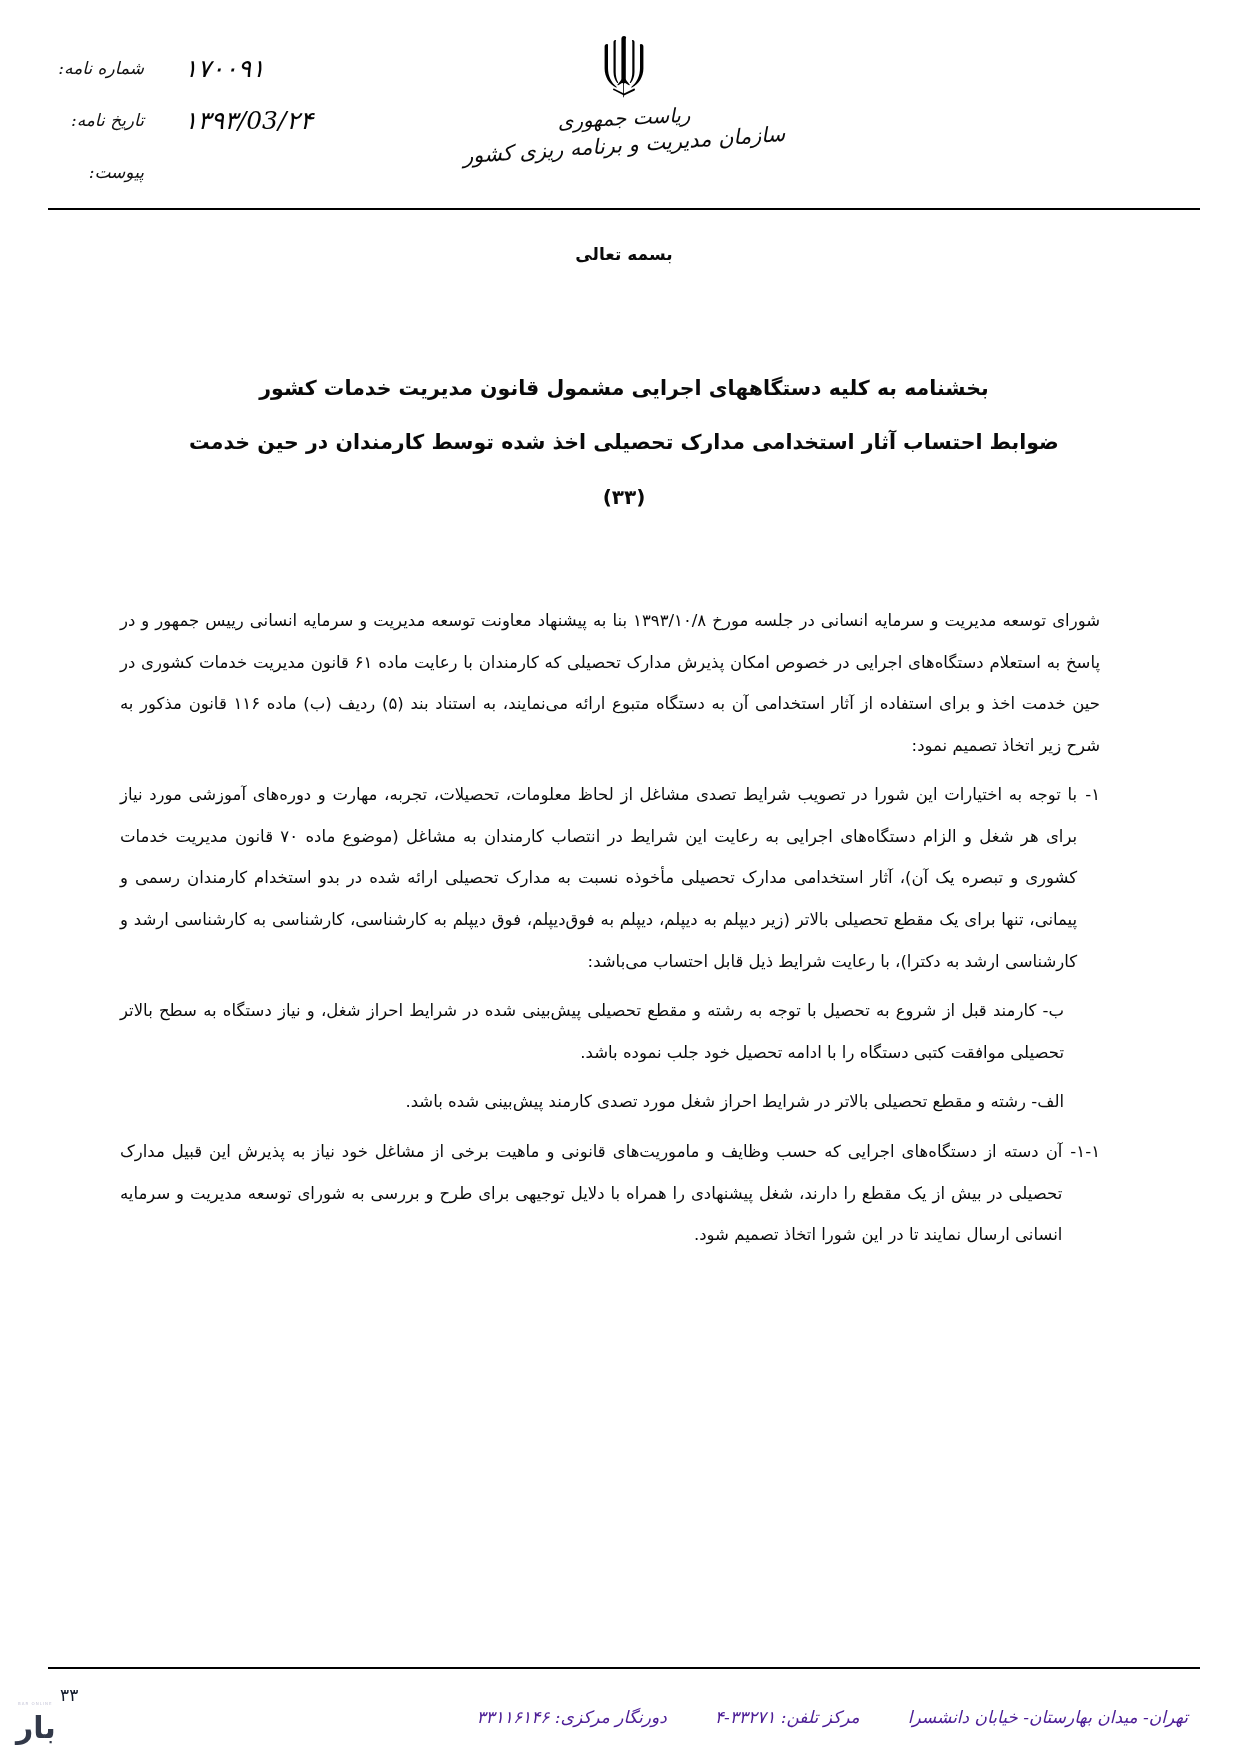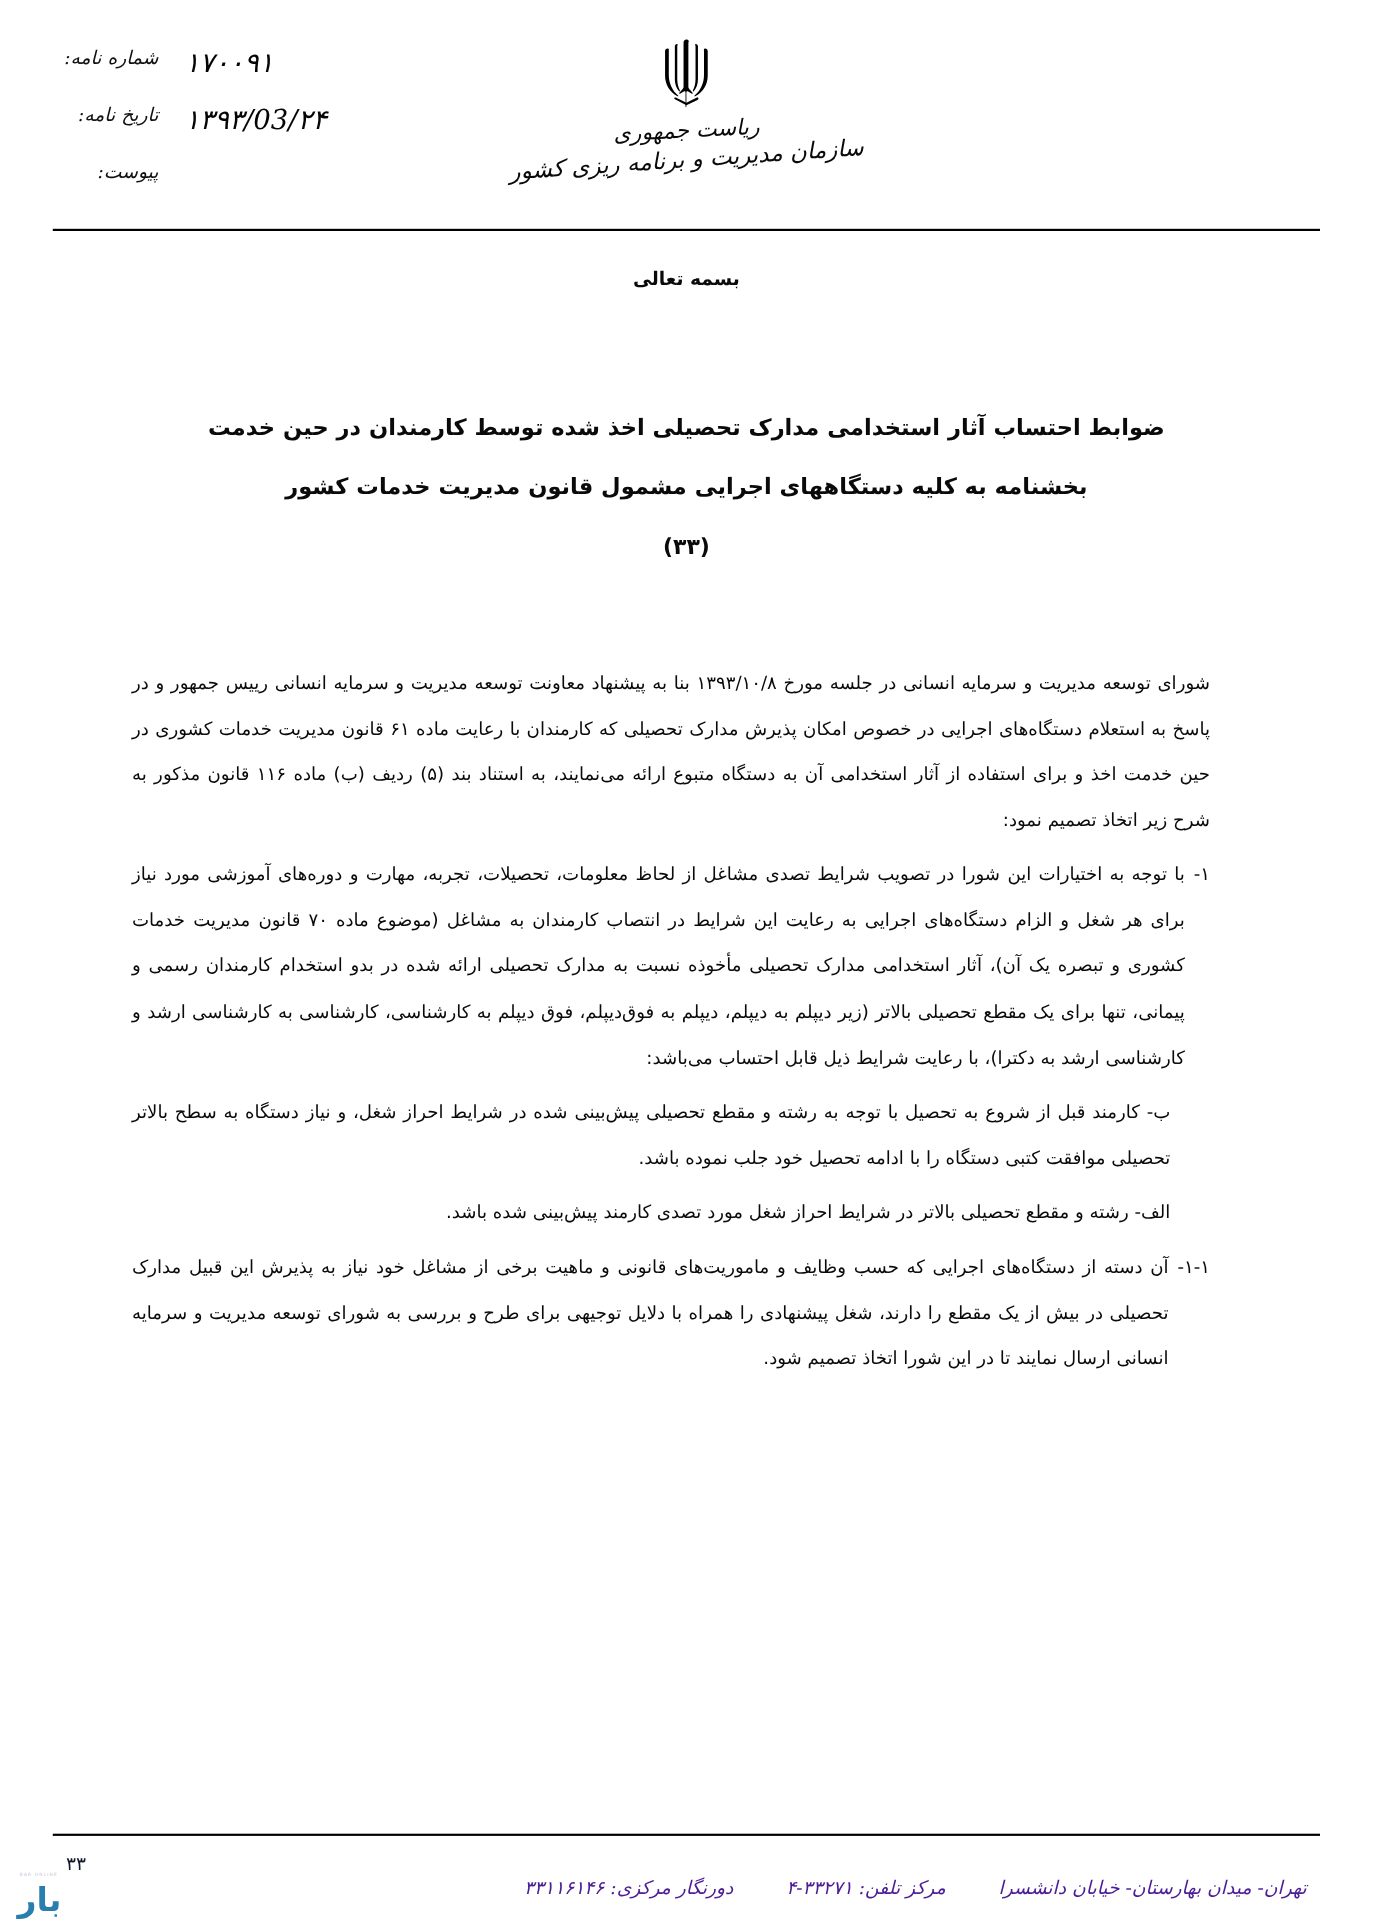--- a/index.html
+++ b/index.html
@@ -35,22 +35,22 @@
     top: 8px;
     left: 56px;
     width: 330px;
     text-align: left;
     direction: rtl;
   }
   .meta-row {
     display: flex;
     flex-direction: row-reverse;
     justify-content: flex-start;
-    align-items: flex-start;
-    gap: 24px;
+    align-items: center;
+    gap: 40px;
     height: 52px;
   }
   .meta-label {
     font-family: "DejaVu Serif", "Liberation Serif", serif;
     font-size: 17px;
     font-style: italic;
     color: #111;
     white-space: nowrap;
     min-width: 88px;
     text-align: right;
@@ -233,21 +233,21 @@
     left: 2px;
     direction: ltr;
   }
   .wm-glyphs {
     position: absolute;
     bottom: 4px;
     left: 0;
     font-family: "DejaVu Sans", sans-serif;
     font-size: 30px;
     font-weight: bold;
-    color: #0369a1;
+    color: #0f172a;
     direction: rtl;
     letter-spacing: -2px;
   }
 </style>
 </head>
 <body>
 
 <div class="page">
 
   <div class="letterhead">
@@ -281,22 +281,22 @@
       <div class="org-line1">ریاست جمهوری</div>
       <div class="org-line2">سازمان مدیریت و برنامه ریزی کشور</div>
     </div>
   </div>
 
   <div class="rule-top"></div>
 
   <div class="basmala">بسمه تعالی</div>
 
   <div class="title-block">
+    <div class="title-line">بخشنامه به کلیه دستگاههای اجرایی مشمول قانون مدیریت خدمات کشور</div>
     <div class="title-line">ضوابط احتساب آثار استخدامی مدارک تحصیلی اخذ شده توسط کارمندان در حین خدمت</div>
-    <div class="title-line">بخشنامه به کلیه دستگاههای اجرایی مشمول قانون مدیریت خدمات کشور</div>
     <div class="title-number">(۳۳)</div>
   </div>
 
   <div class="body-block">
 
     <p class="para">شورای توسعه مدیریت و سرمایه انسانی در جلسه مورخ ۱۳۹۳/۱۰/۸ بنا به پیشنهاد معاونت توسعه مدیریت و سرمایه انسانی رییس جمهور و در پاسخ به استعلام دستگاه‌های اجرایی در خصوص امکان پذیرش مدارک تحصیلی که کارمندان با رعایت ماده ۶۱ قانون مدیریت خدمات کشوری در حین خدمت اخذ و برای استفاده از آثار استخدامی آن به دستگاه متبوع ارائه می‌نمایند، به استناد بند (۵) ردیف (ب) ماده ۱۱۶ قانون مذکور به شرح زیر اتخاذ تصمیم نمود:</p>
 
     <div class="clause">
       <span class="clause-marker">۱-</span>
       <p class="clause-text">با توجه به اختیارات این شورا در تصویب شرایط تصدی مشاغل از لحاظ معلومات، تحصیلات، تجربه، مهارت و دوره‌های آموزشی مورد نیاز برای هر شغل و الزام دستگاه‌های اجرایی به رعایت این شرایط در انتصاب کارمندان به مشاغل (موضوع ماده ۷۰ قانون مدیریت خدمات کشوری و تبصره یک آن)، آثار استخدامی مدارک تحصیلی مأخوذه نسبت به مدارک تحصیلی ارائه شده در بدو استخدام کارمندان رسمی و پیمانی، تنها برای یک مقطع تحصیلی بالاتر (زیر دیپلم به دیپلم، دیپلم به فوق‌دیپلم، فوق دیپلم به کارشناسی، کارشناسی به کارشناسی ارشد و کارشناسی ارشد به دکترا)، با رعایت شرایط ذیل قابل احتساب می‌باشد:</p>

